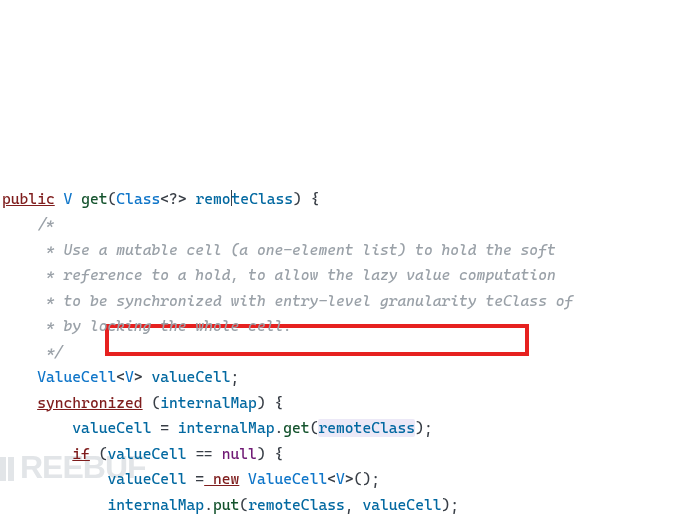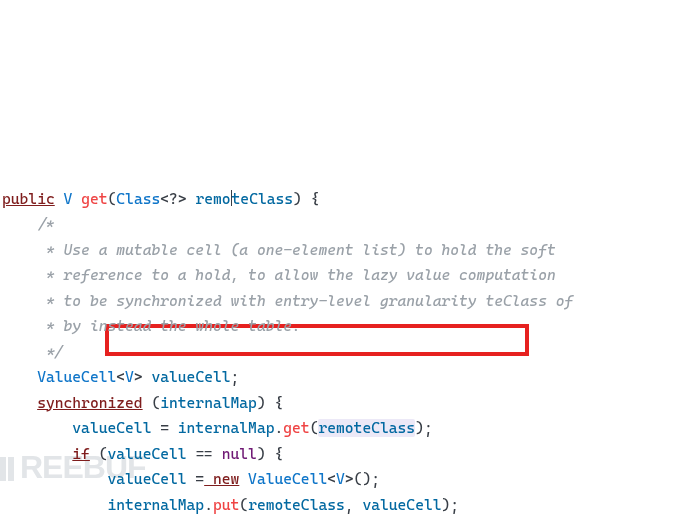--- a/index.html
+++ b/index.html
@@ -14,21 +14,21 @@
       overflow: hidden;
       font-style: normal;
       width: 690px;
       height: 518px;
       position: relative;
     }
     .kw { color: #7f1d1d; text-decoration: underline; }
     .type { color: #1076c9; }
     .punct { color: #383e46; }
     .ident { color: #0369a1; }
-    .method { color: #ef4444; text-align: right; }
+    .method { color: #14532d; text-align: right; }
     .comment { color: #9aa1a8; font-style: italic; }
     .param-hl { background: #ece9f7; border-radius: 2px; }
     .null-kw { color: #701a75; }
     .highlight-box {
       position: absolute;
       border: 4px solid #e62120;
       pointer-events: none;
     }
     .watermark {
       position: absolute;
@@ -64,21 +64,21 @@
 
 
 <div class="watermark" style="bottom:24px; left:0px;"><span class="wm-bar"></span><span class="wm-bar" style="margin-right:6px;"></span><span>REEBUF</span></div>
 
 <div class="code-container">
 <span><span class="kw">public</span> <span class="type">V</span> <span class="method">get</span><span class="punct">(</span><span class="type">Class</span><span class="punct">&lt;?&gt;</span> <span class="ident">remo</span><span class="caret"></span><span class="ident">teClass</span><span class="punct">)</span><span class="punct"> {</span></span>
 <span class="comment">    /*</span>
 <span class="comment">     * Use a mutable cell (a one-element list) to hold the soft</span>
 <span class="comment">     * reference to a hold, to allow the lazy value computation</span>
 <span class="comment">     * to be synchronized with entry-level granularity teClass of</span>
-<span class="comment">     * by instead the whole table.</span>
+<span class="comment">     * by locking the whole cell.</span>
 <span class="comment">     */</span>
 <span>    <span class="type">ValueCell</span><span class="punct">&lt;</span><span class="type">V</span><span class="punct">&gt;</span><span class="ident"> valueCell</span><span class="punct">;</span></span>
 <span>    <span class="kw">synchronized</span><span class="punct"> (</span><span class="ident">internalMap</span><span class="punct">)</span><span class="punct"> {</span></span>
 <span>        <span class="ident">valueCell </span><span class="punct">=</span><span class="ident"> internalMap</span><span class="punct">.</span><span class="method">get</span><span class="punct">(</span><span class="ident param-hl">remoteClass</span><span class="punct">)</span><span class="punct">;</span></span>
 <span>        <span class="kw">if</span><span class="punct"> (</span><span class="ident">valueCell </span><span class="punct">==</span><span class="null-kw"> null</span><span class="punct">)</span><span class="punct"> {</span></span>
 <span>            <span class="ident">valueCell </span><span class="punct">=</span><span class="kw"> new</span><span class="type"> ValueCell</span><span class="punct">&lt;</span><span class="type">V</span><span class="punct">&gt;</span><span class="punct">()</span><span class="punct">;</span></span>
 <span>            <span class="ident">internalMap</span><span class="punct">.</span><span class="method">put</span><span class="punct">(</span><span class="ident">remoteClass</span><span class="punct">,</span><span class="ident"> valueCell</span><span class="punct">)</span><span class="punct">;</span></span>
 
 
 

